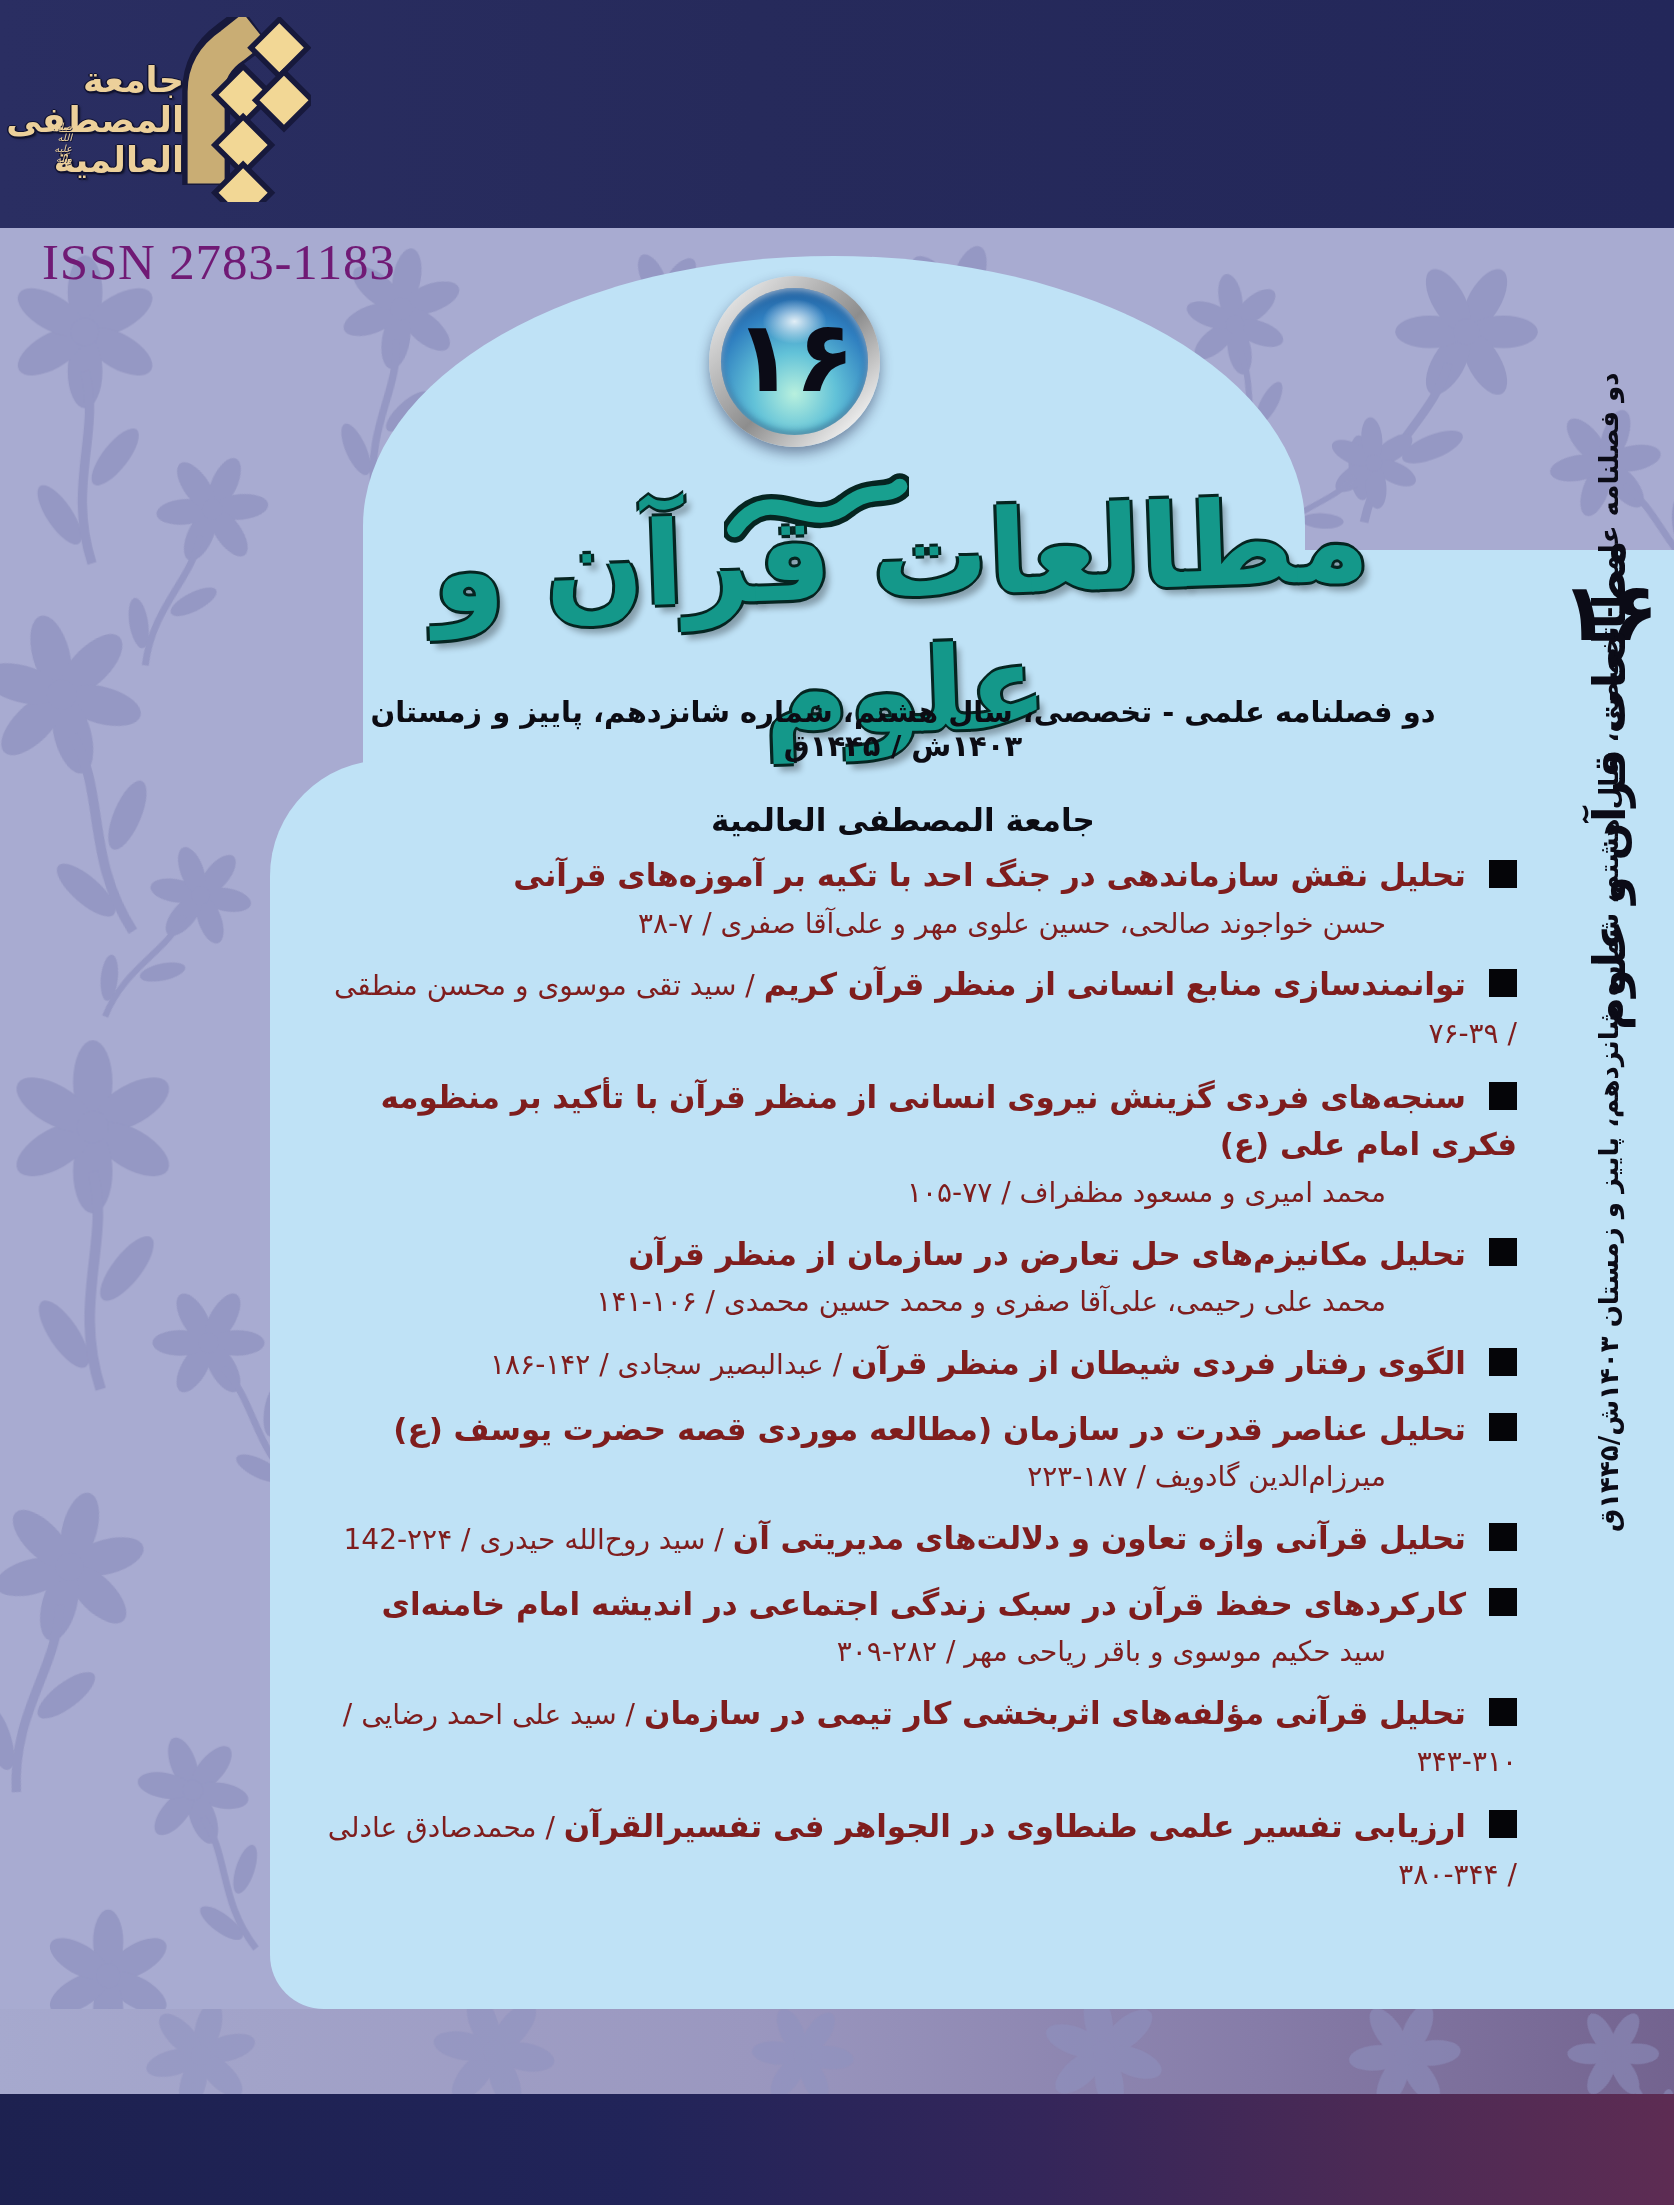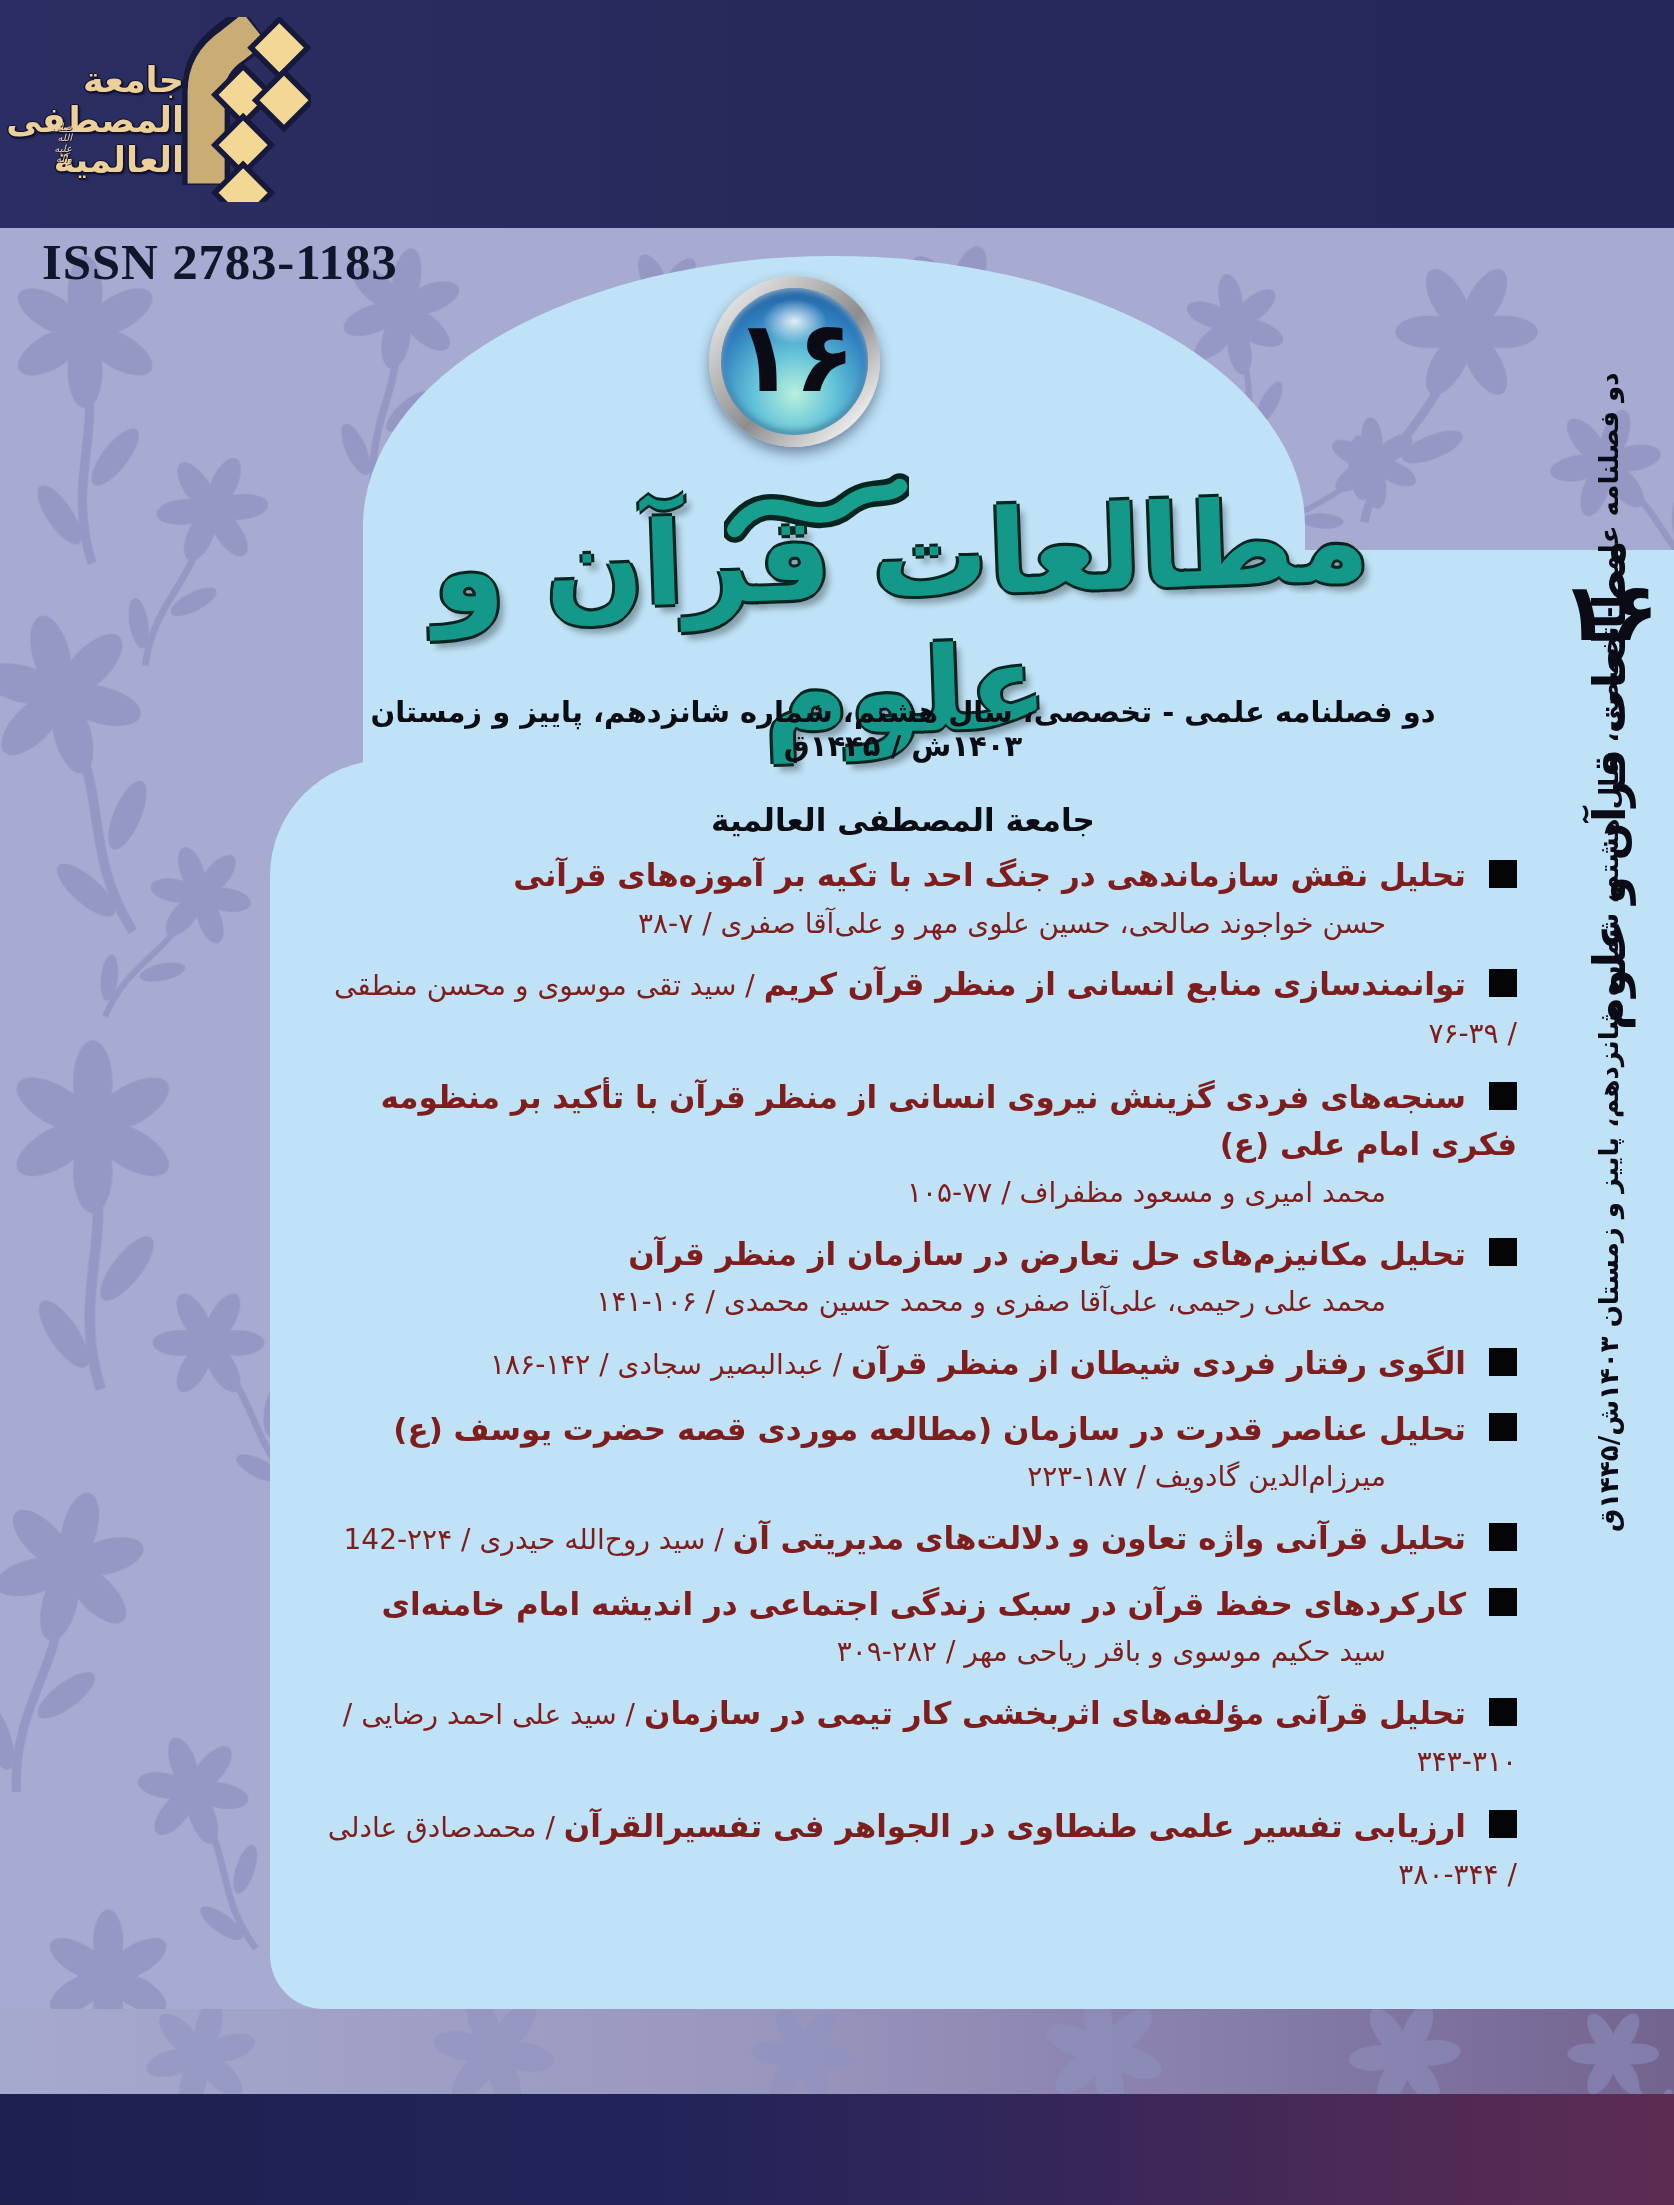--- a/index.html
+++ b/index.html
@@ -14,21 +14,21 @@
     background:linear-gradient(90deg,#2a2e62 0%,#262a5b 45%,#23275a 100%);}
   .logo-text{position:absolute;right:auto;left:45px;top:60px;width:139px;z-index:3;
     direction:rtl;color:#ecd09a;font-weight:bold;font-size:35px;line-height:40px;
     text-shadow:1.5px 0 0 #101230,-1.5px 0 0 #101230,0 1.5px 0 #101230,0 -1.5px 0 #101230,2.3px 2.3px 2.3px rgba(0,0,0,.6);}
   .logo-seal{position:absolute;left:40px;top:122px;width:32px;z-index:4;direction:rtl;
     color:#ecd09a;font-size:10px;line-height:10.8px;
     text-shadow:0.8px 0.8px 0 #101230;font-style:italic;}
   .emblem{position:absolute;left:176px;top:17px;z-index:3;}
   
   .issn{position:absolute;left:42px;top:233px;z-index:3;
-    font-family:"Liberation Serif", serif;font-weight:bold;font-size:51px;color:#0f172a;letter-spacing:0.8px;text-align:center;}
+    font-family:"Liberation Serif", serif;font-weight:normal;font-size:51px;color:#701a75;letter-spacing:0.8px;text-align:center;}
   
   .panel{position:absolute;background:#bfe2f6;z-index:1;}
   .panel-dome{left:363px;top:256px;width:942px;height:540px;border-radius:471px 471px 0 0 / 270px 270px 0 0;}
   .panel-right{left:1266px;top:550px;width:409px;height:255px;}
   .panel-main{left:270px;top:760px;width:1405px;height:1249px;border-radius:116px 0 0 54px;}
   
   .badge{position:absolute;left:709px;top:276px;width:171px;height:171px;border-radius:50%;z-index:3;
     background:linear-gradient(135deg,#fdfdfd 0%,#bfbfbf 30%,#8d8d8d 55%,#e9e9e9 85%,#9c9c9c 100%);
     box-shadow:0 6.2px 12.4px rgba(20,25,60,.45);}
   .badge-inner{position:absolute;left:11.6px;top:11.6px;right:11.6px;bottom:11.6px;border-radius:50%;

